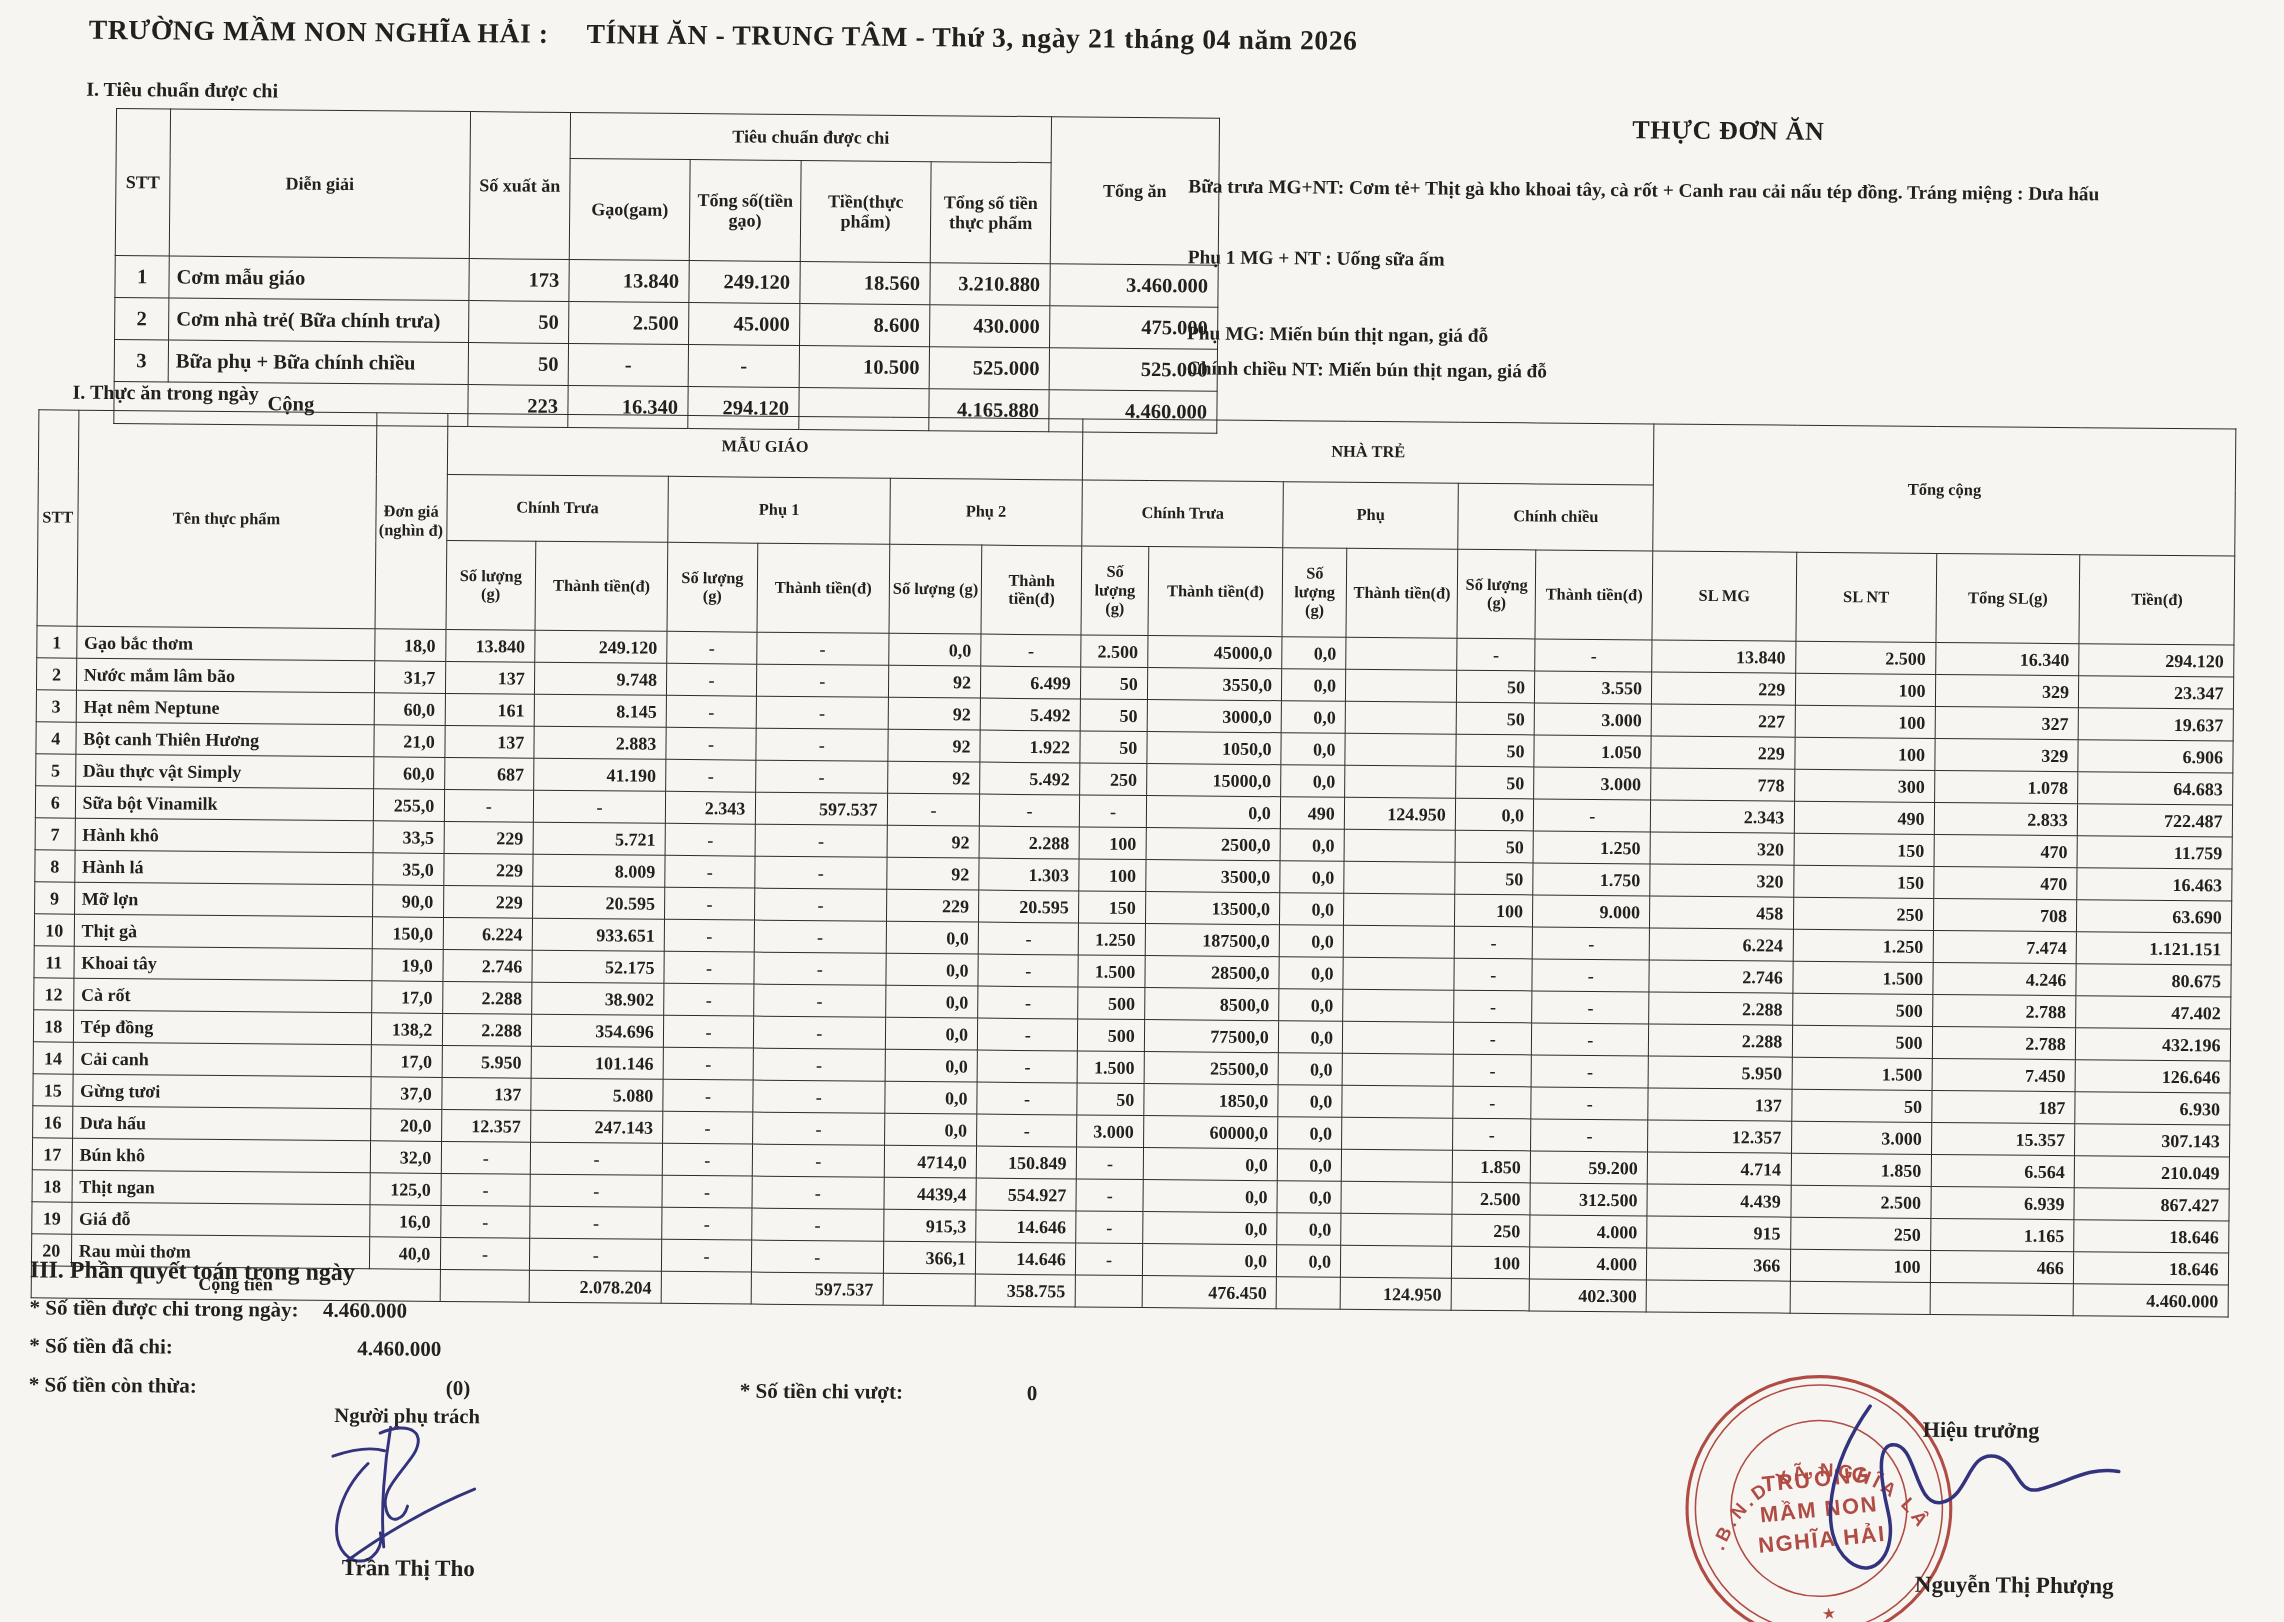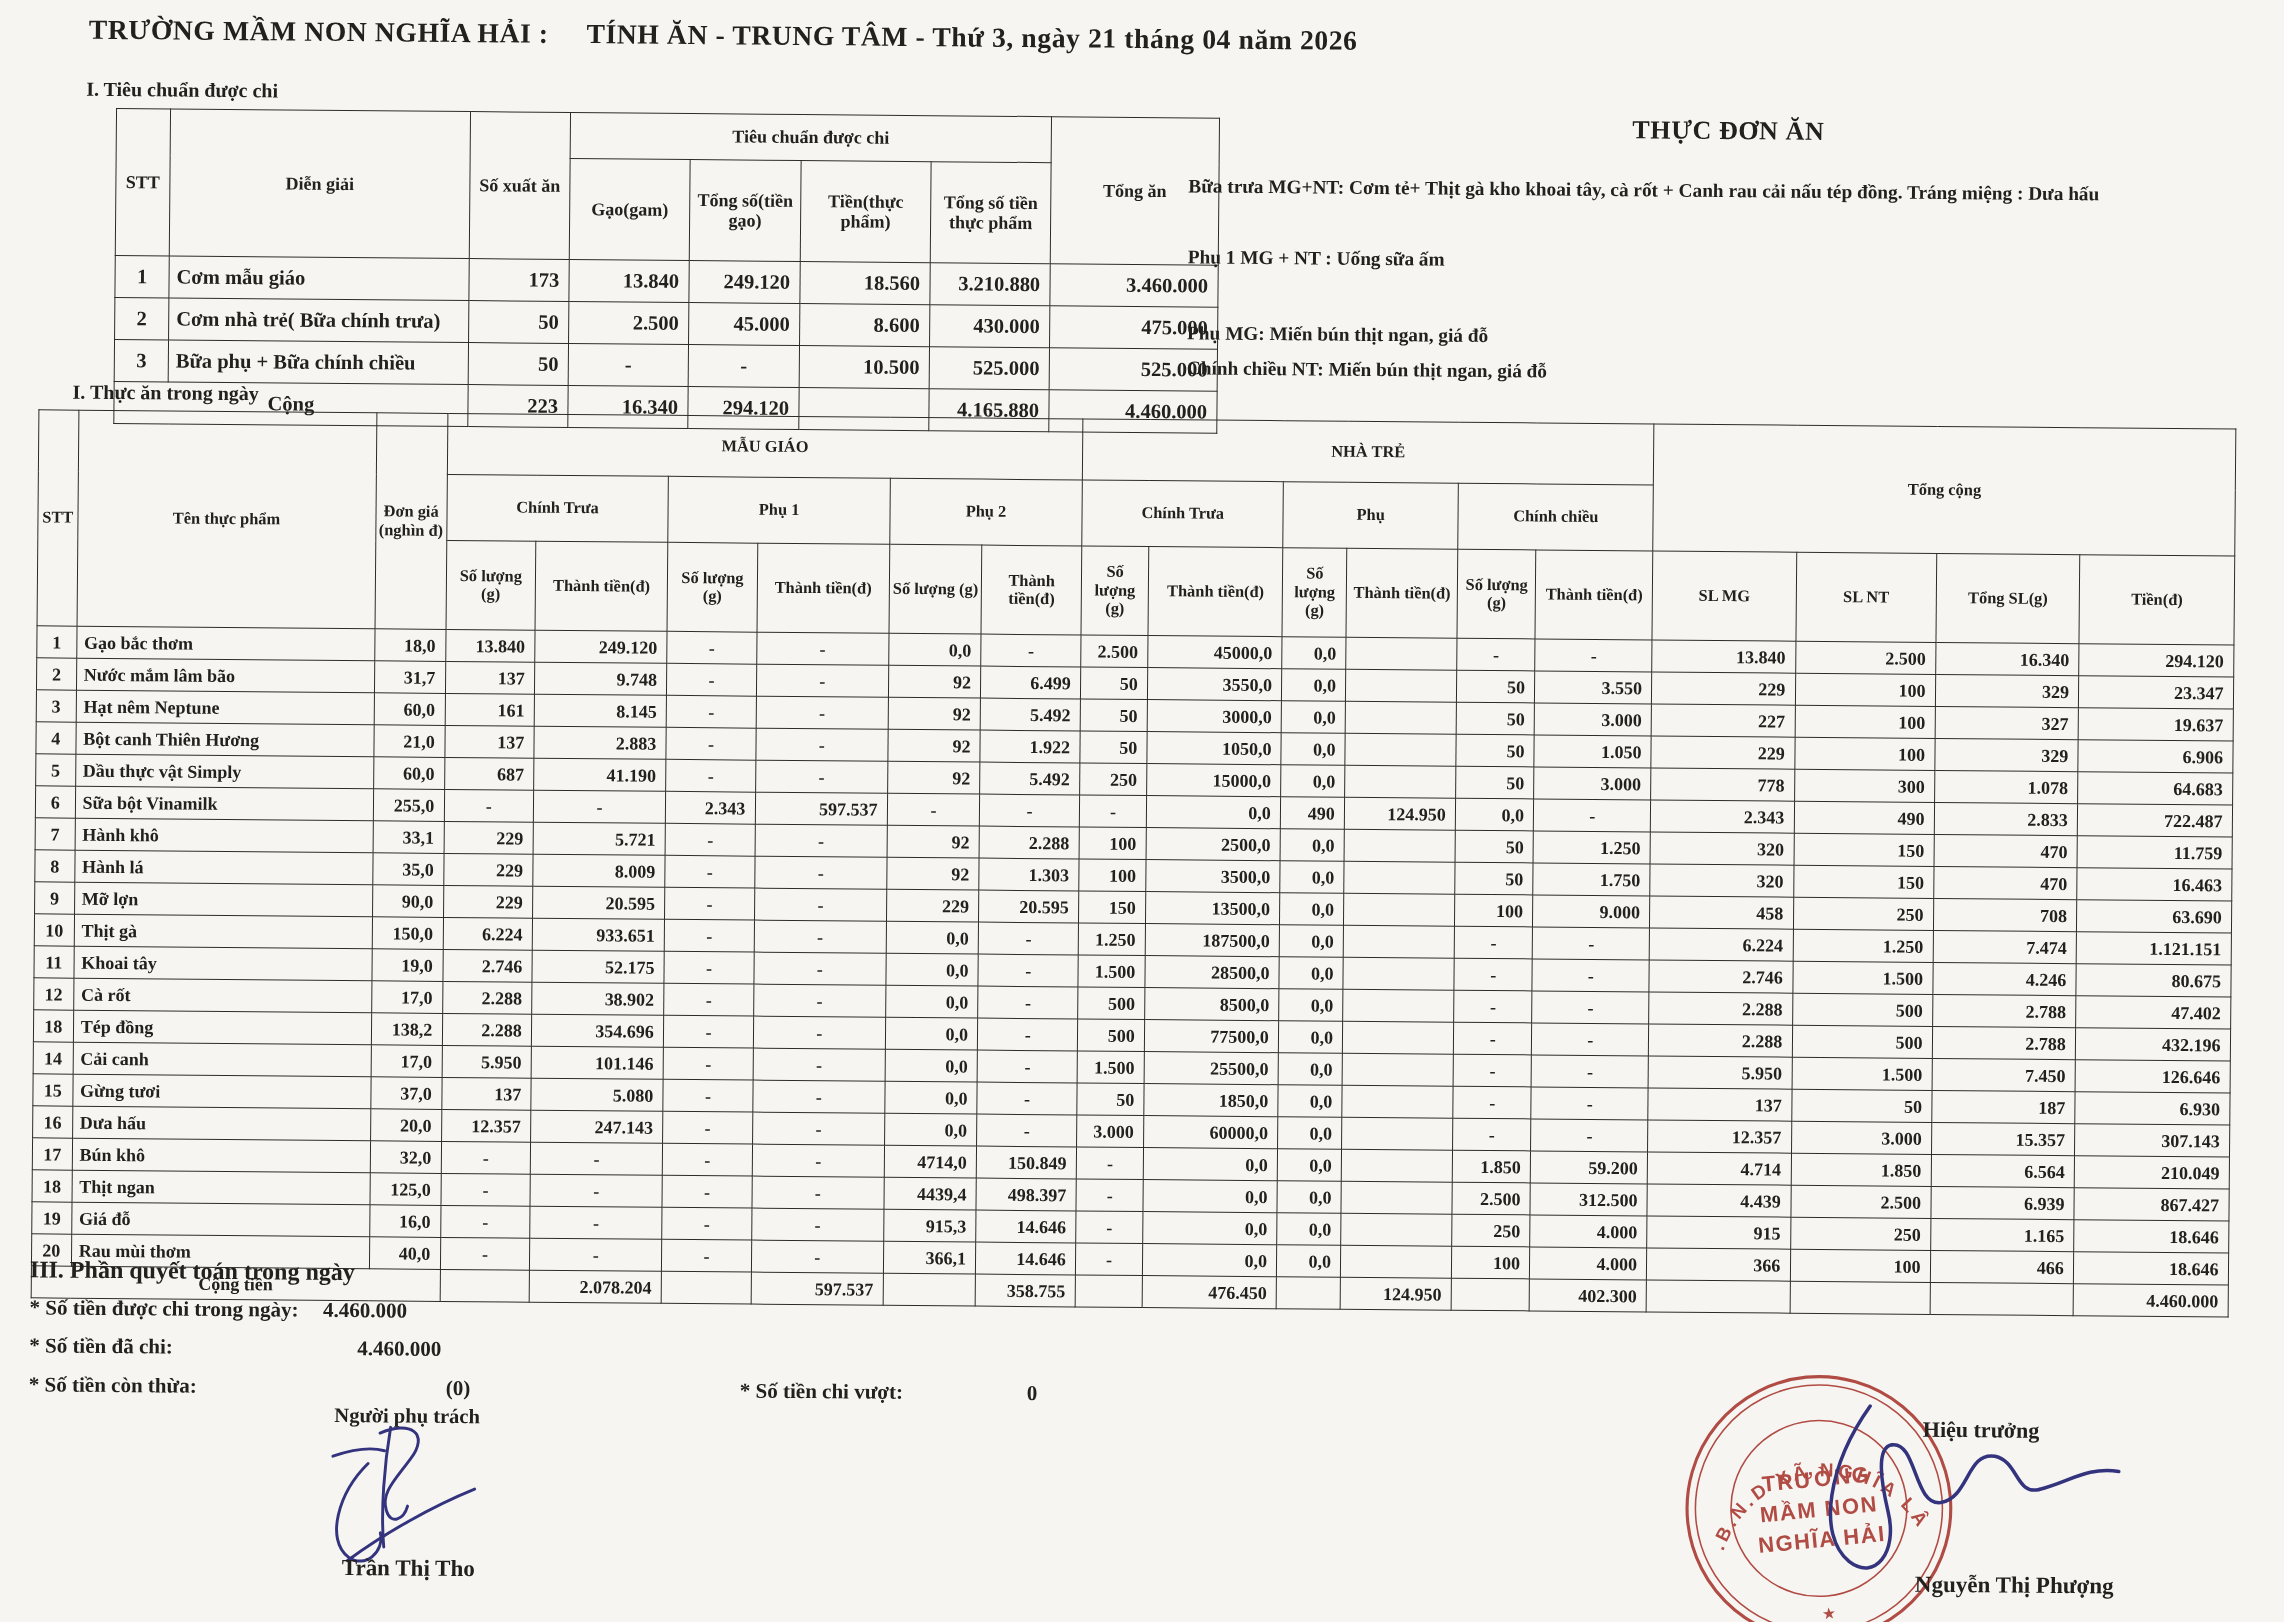--- a/index.html
+++ b/index.html
@@ -304,21 +304,21 @@
           <td class="cr">0,0</td>
           <td class="cc">-</td>
           <td class="cr">2.343</td>
           <td class="cr">490</td>
           <td class="cr">2.833</td>
           <td class="cr">722.487</td>
         </tr>
         <tr>
           <td class="cc">7</td>
           <td class="cl">Hành khô</td>
-          <td class="cr">33,1</td>
+          <td class="cr">33,5</td>
           <td class="cr">229</td>
           <td class="cr">5.721</td>
           <td class="cc">-</td>
           <td class="cc">-</td>
           <td class="cr">92</td>
           <td class="cr">2.288</td>
           <td class="cr">100</td>
           <td class="cr">2500,0</td>
           <td class="cr">0,0</td>
           <td class="cc"></td>
@@ -541,21 +541,21 @@
         </tr>
         <tr>
           <td class="cc">18</td>
           <td class="cl">Thịt ngan</td>
           <td class="cr">125,0</td>
           <td class="cc">-</td>
           <td class="cc">-</td>
           <td class="cc">-</td>
           <td class="cc">-</td>
           <td class="cr">4439,4</td>
-          <td class="cr">498.397</td>
+          <td class="cr">554.927</td>
           <td class="cc">-</td>
           <td class="cr">0,0</td>
           <td class="cr">0,0</td>
           <td class="cc"></td>
           <td class="cr">2.500</td>
           <td class="cr">312.500</td>
           <td class="cr">4.439</td>
           <td class="cr">2.500</td>
           <td class="cr">6.939</td>
           <td class="cr">867.427</td>

